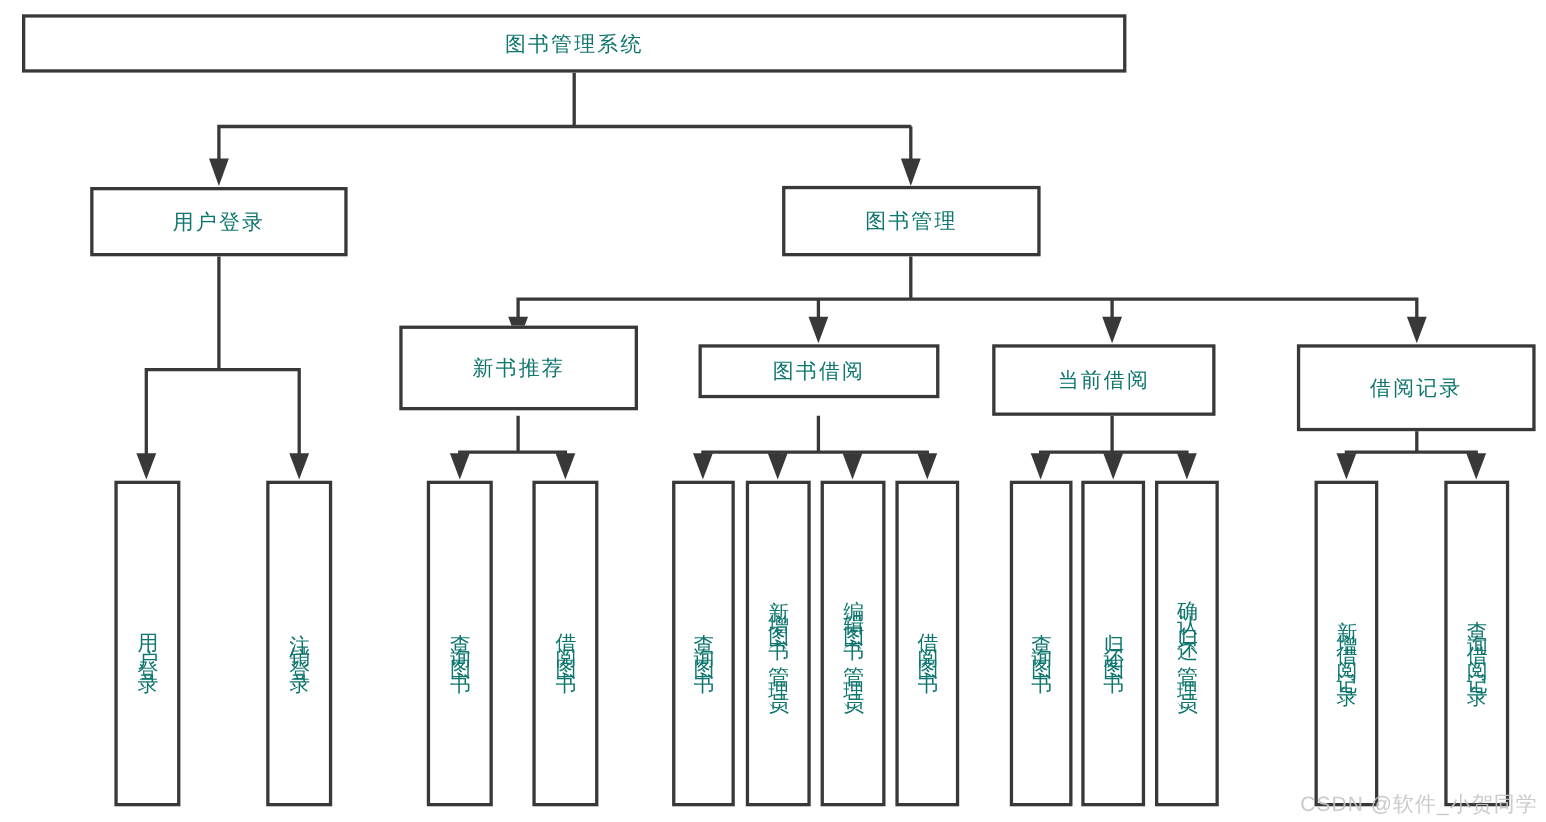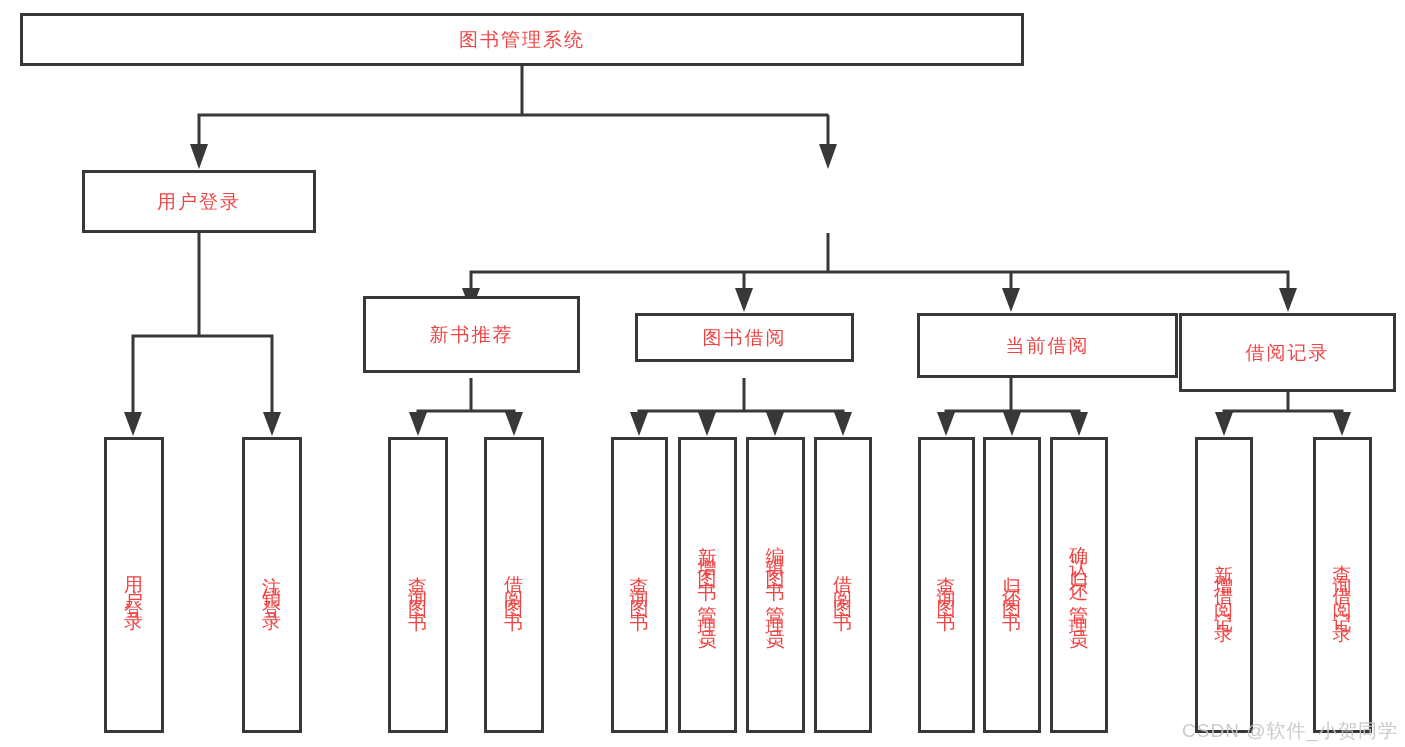--- a/index.html
+++ b/index.html
@@ -22,21 +22,21 @@
     z-index: 0;
   }
   .node {
     position: absolute;
     box-sizing: border-box;
     border: 3px solid #383838;
     background: #ffffff;
     display: flex;
     align-items: center;
     justify-content: center;
-    color: #ef4444;
+    color: #0f766e;
     z-index: 1;
   }
   .node.h {
     font-size: 19px;
     letter-spacing: 2px;
     white-space: nowrap;
   }
   .node.v {
     font-size: 19px;
   }
@@ -107,28 +107,31 @@
     </g>
   </svg>
 
   <div class="node h" style="left:20px; top:13px; width:1004px; height:53px;">
     <span>图书管理系统</span>
   </div>
 
   <div class="node h" style="left:82px; top:170px; width:234px; height:63px;">
     <span>用户登录</span>
   </div>
+  <div class="node h" style="left:711px; top:169px; width:235px; height:64px;">
+    <span>图书管理</span>
+  </div>
 
   <div class="node h" style="left:363px; top:296px; width:217px; height:77px;">
     <span>新书推荐</span>
   </div>
   <div class="node h" style="left:635px; top:313px; width:219px; height:49px;">
     <span>图书借阅</span>
   </div>
-  <div class="node h" style="left:902px; top:313px; width:261px; height:65px;margin-left:15px;">
+  <div class="node h" style="left:902px; top:313px; width:203px; height:65px;">
     <span>当前借阅</span>
   </div>
   <div class="node h" style="left:1179px; top:313px; width:217px; height:79px;">
     <span>借阅记录</span>
   </div>
 
   <div class="node v" style="left:104px; top:437px; width:60px; height:296px;">
     <span class="vtext">用户登录</span>
   </div>
   <div class="node v" style="left:242px; top:437px; width:60px; height:296px;">

